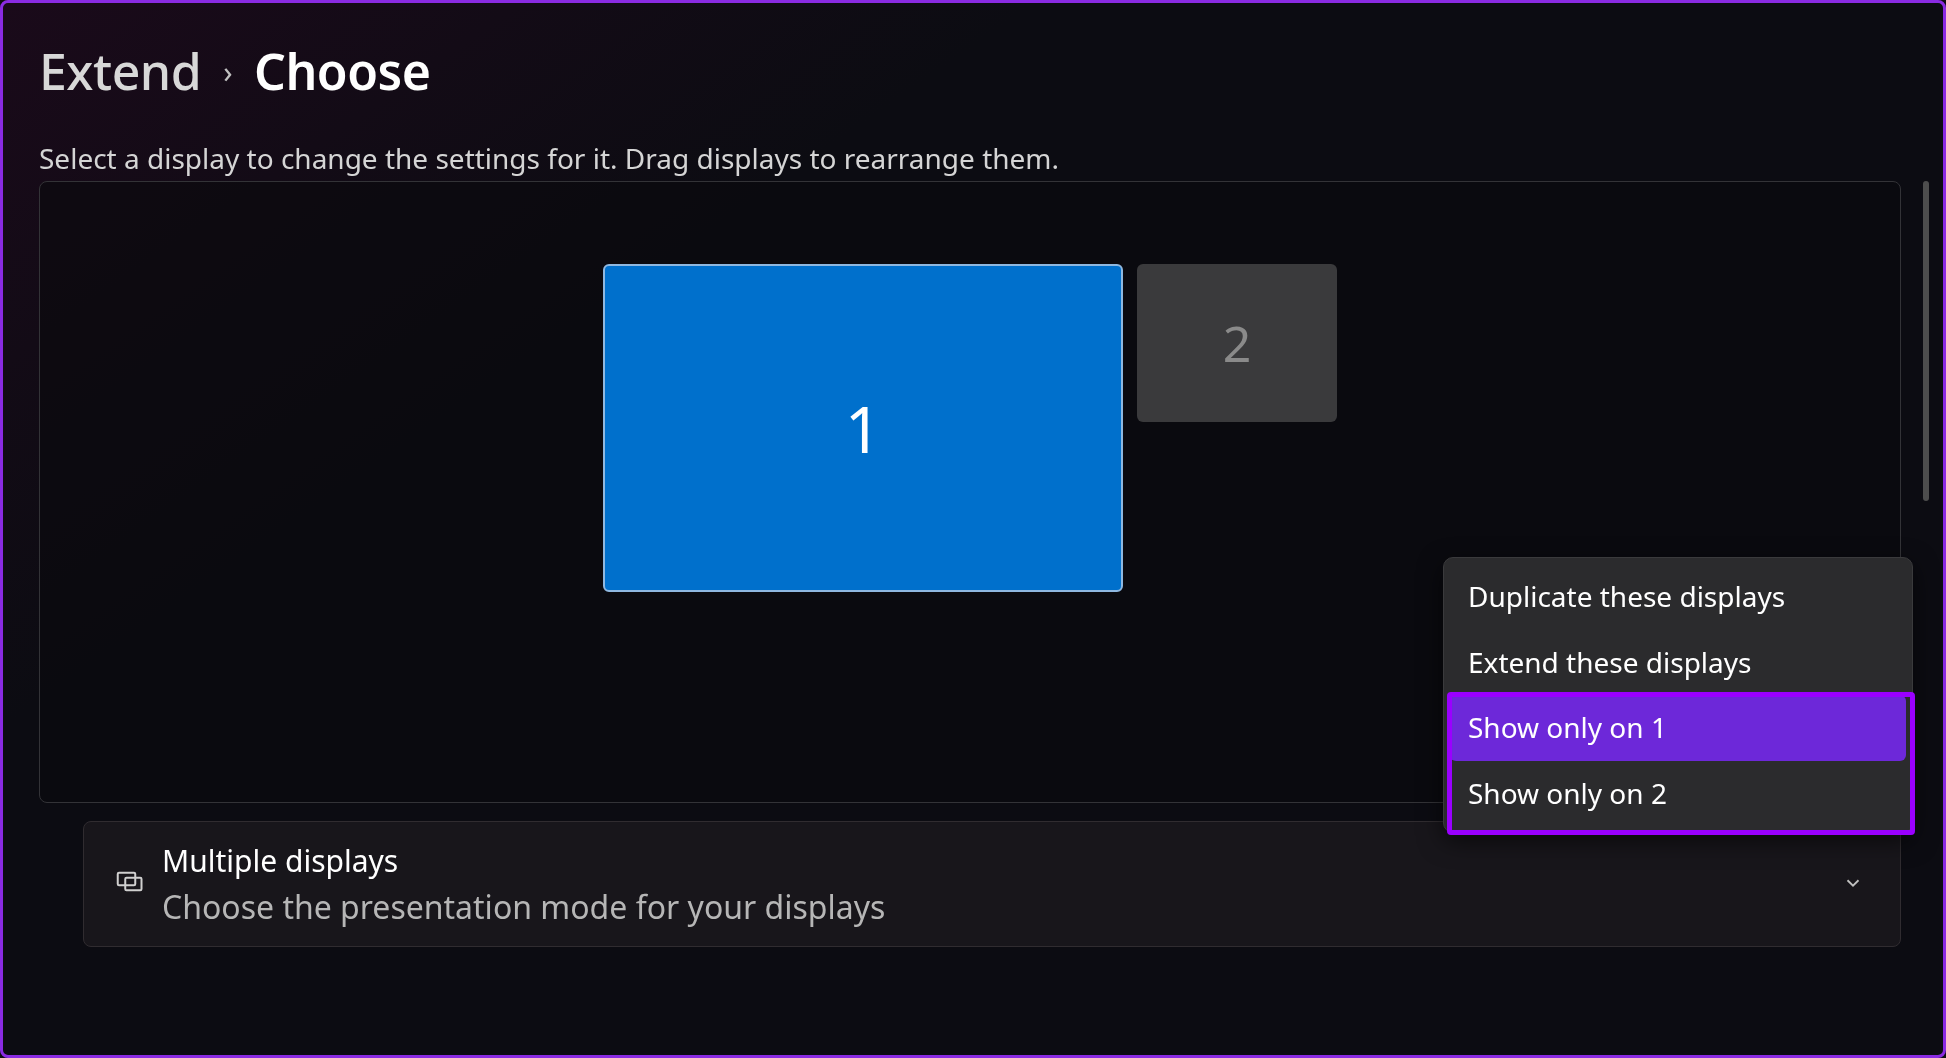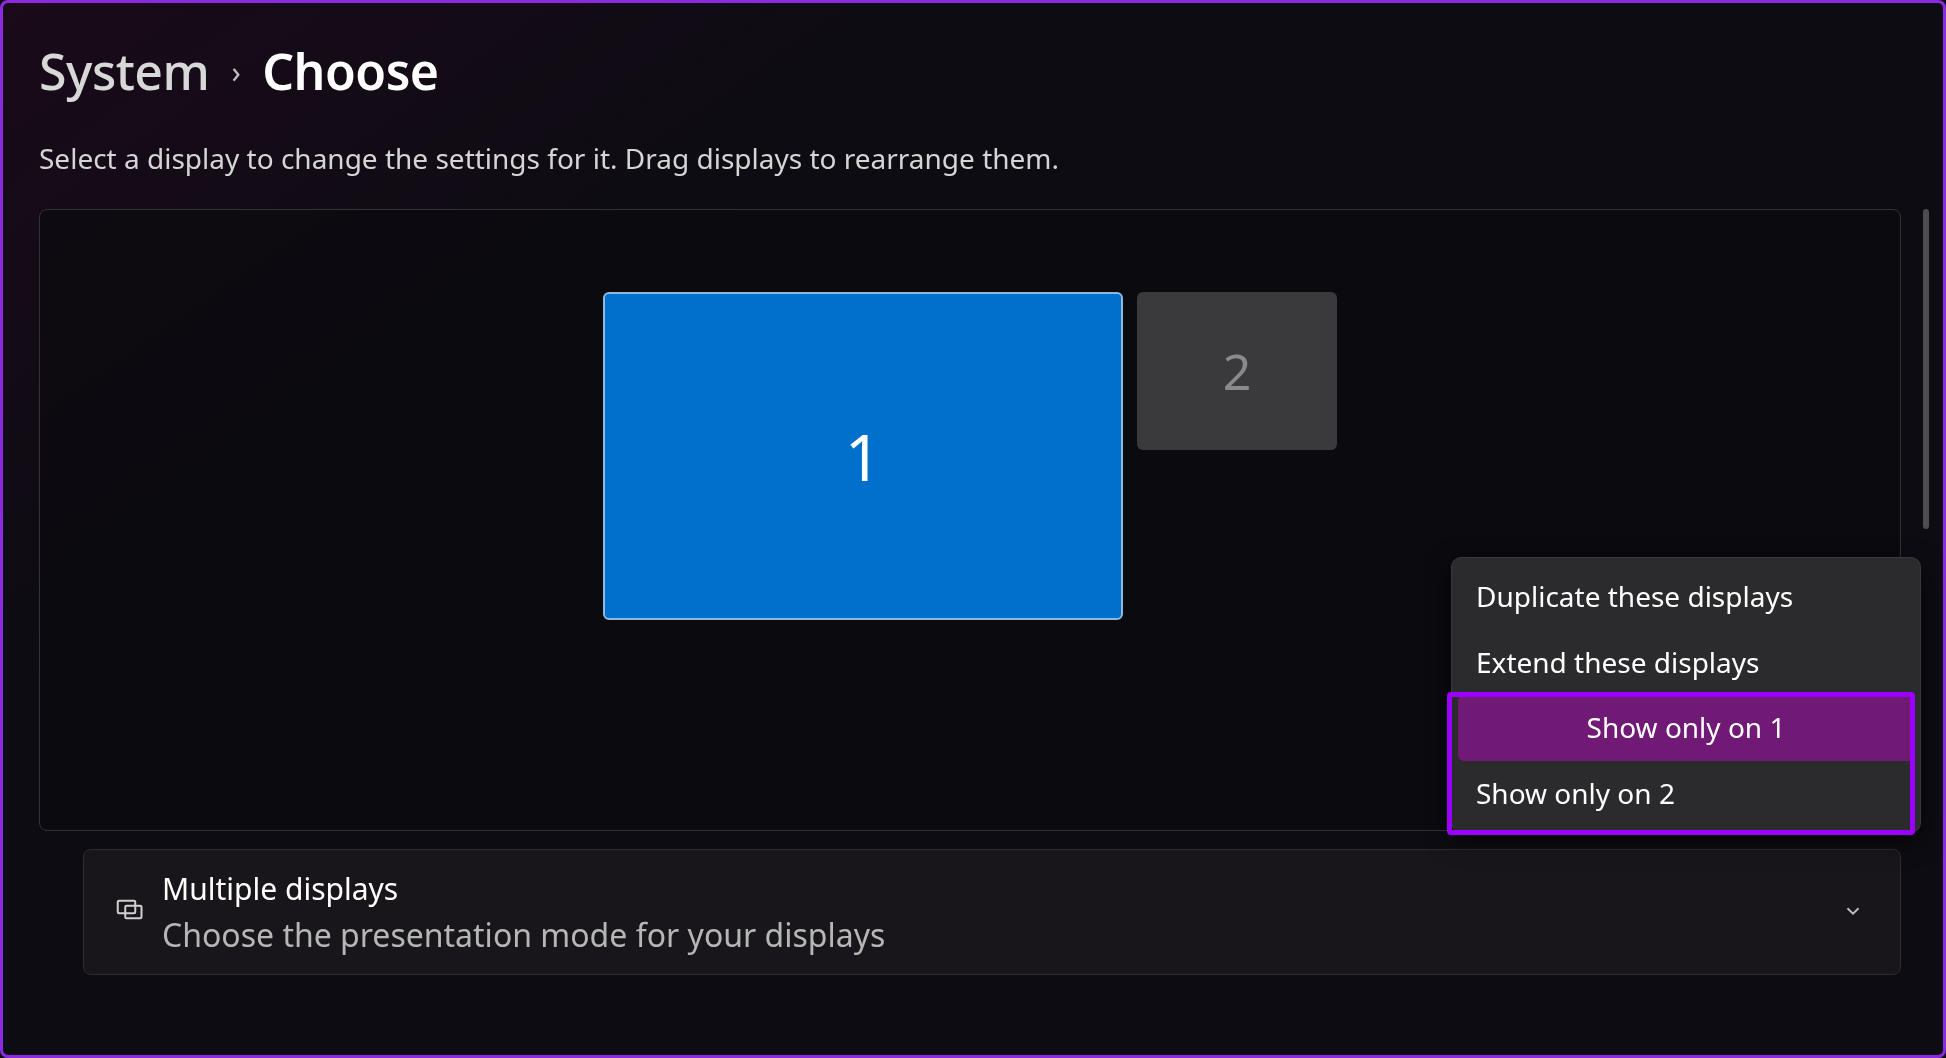--- a/index.html
+++ b/index.html
@@ -39,21 +39,21 @@
     color: #c0c0c0;
     font-weight: 400;
   }
   .breadcrumb .crumb-current {
     color: #ffffff;
     font-weight: 600;
   }
   .instruction {
     font-size: 28px;
     color: #d5d5d5;
-    margin-bottom: 32px;
+    margin-bottom: 4px;
   }
   .content-scroll {
     flex: 1;
     position: relative;
   }
   .scrollbar {
     position: absolute;
     right: -22px;
     top: 0;
     width: 6px;
@@ -112,41 +112,40 @@
     border: 1px solid #3c3c3e;
     border-radius: 6px;
     color: #ffffff;
     font-size: 28px;
     font-family: inherit;
     cursor: pointer;
   }
   .dropdown-menu {
     position: absolute;
     top: 554px;
-    right: 22px;
+    right: 30px;
     width: 470px;
     background: #2b2b2d;
     border: 1px solid #3a3a3c;
     border-radius: 10px;
     padding: 6px;
     box-shadow: 0 8px 24px rgba(0,0,0,0.6);
     z-index: 50;
   }
   .menu-item {
     padding: 16px 18px;
     font-size: 28px;
     color: #ffffff;
     border-radius: 6px;
     cursor: pointer;
     line-height: 1.2;
   }
   .menu-item.selected,
   .menu-item:hover {
-    background: #701a75;
-    text-align: center;
+    background: #6d28d9;
   }
   .highlight-box {
     position: absolute;
     border: 5px solid #9a00ff;
     border-radius: 4px;
     pointer-events: none;
     z-index: 60;
   }
   .expander-row {
     margin-top: 18px;
@@ -183,21 +182,21 @@
     color: #c0c0c0;
     font-size: 24px;
   }
 </style>
 </head>
 <body>
 
 <div class="outer-frame">
 
   <div class="breadcrumb">
-    <span class="crumb-parent">System</span>
+    <span class="crumb-parent">Extend</span>
     <span class="chevron">›</span>
     <span class="crumb-current">Choose</span>
   </div>
 
   <div class="instruction">Select a display to change the settings for it. Drag displays to rearrange them.</div>
 
   <div class="content-scroll">
     <div class="scrollbar"></div>
 
     <div class="arrangement-box">

